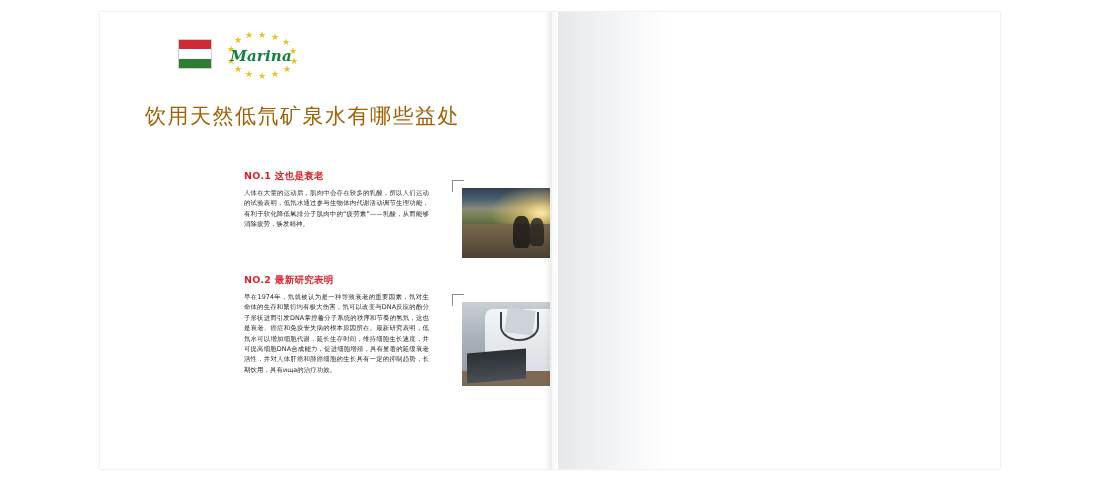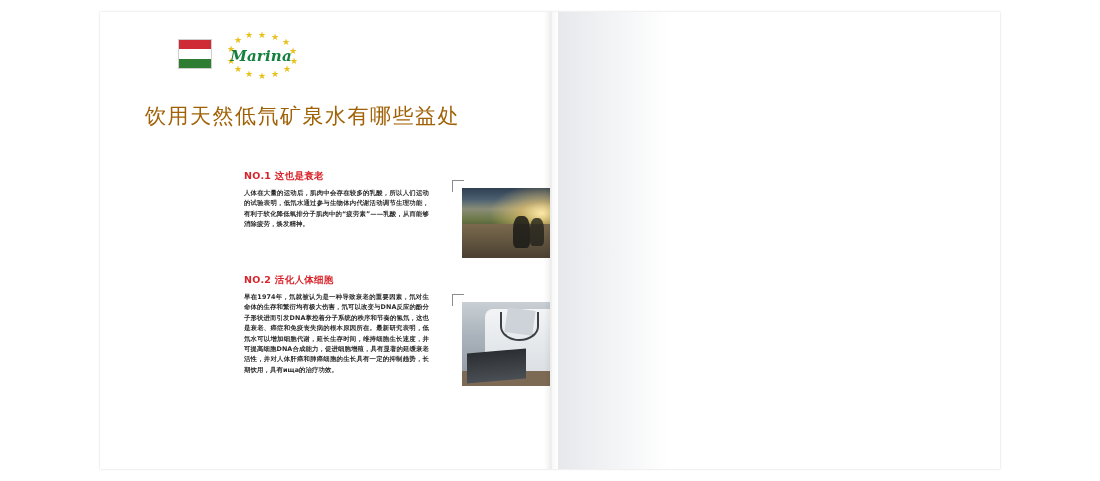--- a/index.html
+++ b/index.html
@@ -99,21 +99,20 @@
     letter-spacing: .3px;
     margin: 0 0 5px 0;
   }
   .sec-body {
     color: #2b2b2b;
     font-size: 6.4px;
     line-height: 1.62;
     text-align: justify;
     margin: 0;
     letter-spacing: .1px;
-    font-weight: bold;
   }
   .block { position: absolute; }
 
   
   #block-no1 { left: 144px; top: 158px; width: 185px; }
   #block-no2 { left: 144px; top: 262px; width: 185px; }
 
   
   .bracket {
     position: absolute;
@@ -218,21 +217,21 @@
 
       <div class="bracket" id="bracket-1"></div>
       <div class="bracket" id="bracket-2"></div>
 
       <div class="block" id="block-no1">
         <p class="sec-title">NO.1  这也是衰老</p>
         <p class="sec-body">人体在大量的运动后，肌肉中会存在较多的乳酸，所以人们运动的试验表明，低氘水通过参与生物体内代谢活动调节生理功能，有利于软化降低氧排分子肌肉中的“疲劳素”——乳酸，从而能够消除疲劳，焕发精神。</p>
       </div>
 
       <div class="block" id="block-no2">
-        <p class="sec-title">NO.2  活化人体细胞</p>
+        <p class="sec-title">NO.2  最新研究表明</p>
         <p class="sec-body">早在1974年，氘就被认为是一种导致衰老的重要因素，氘对生命体的生存和繁衍均有极大伤害，氘可以改变与DNA反应的酚分子形状进而引发DNA掌控着分子系统的秩序和节奏的氢氘，这也是衰老、癌症和免疫丧失病的根本原因所在。最新研究表明，低氘水可以增加细胞代谢，延长生存时间，维持细胞生长速度，并可提高细胞DNA合成能力，促进细胞增殖，具有显著的延缓衰老活性，并对人体肝癌和肺癌细胞的生长具有一定的抑制趋势，长期饮用，具有ища的治疗功效。</p>
       </div>
 
       <div class="photo" id="photo-running">
         <div class="road"></div>
         <div class="runner"></div>
         <div class="runner2"></div>
       </div>
 
       <div class="photo" id="photo-doctor">

